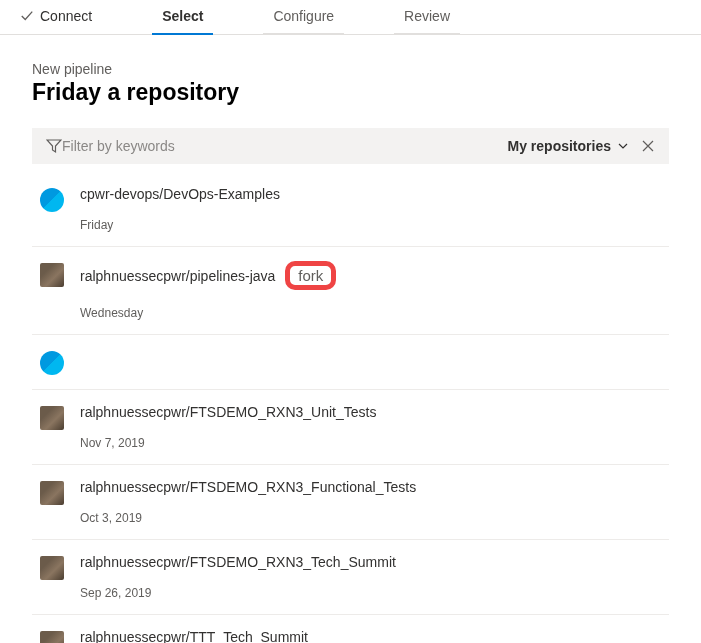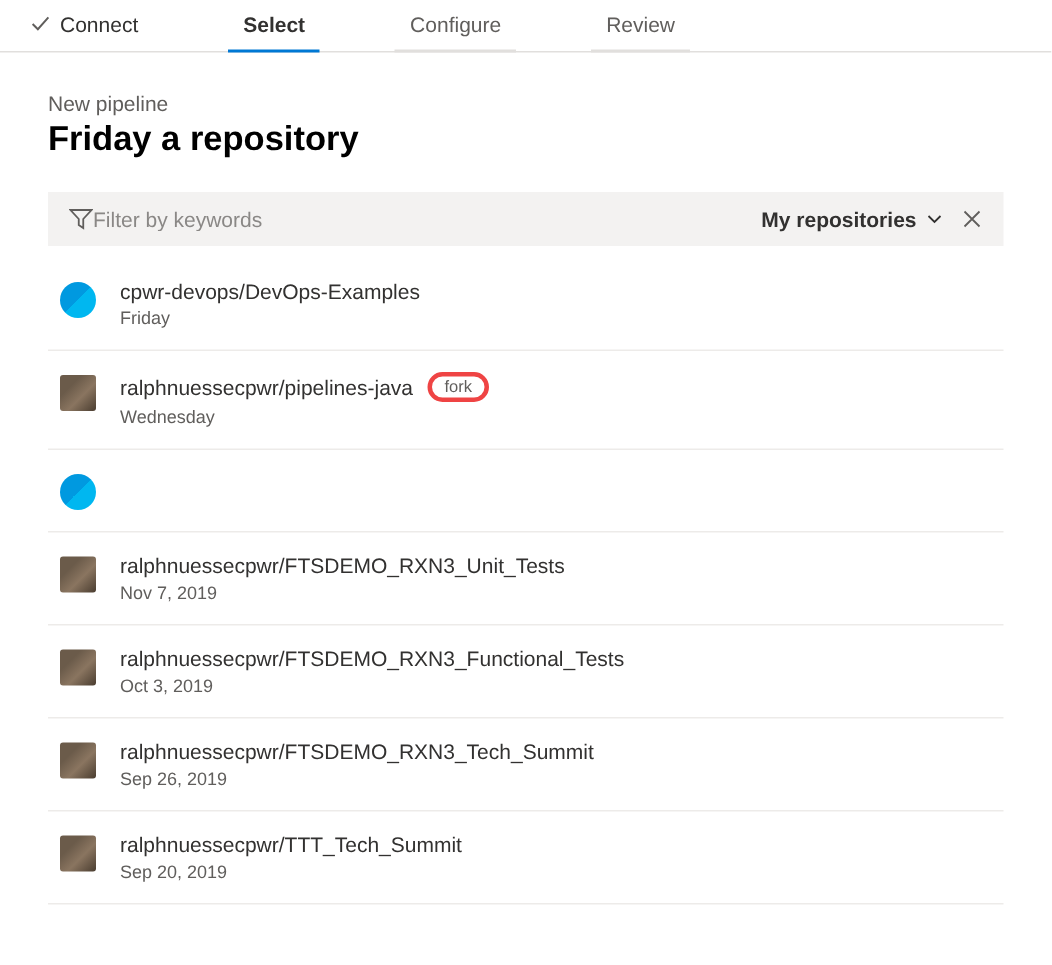--- a/index.html
+++ b/index.html
@@ -96,30 +96,30 @@
     }
     .repo-info { flex: 1; }
     .repo-name-row {
       display: flex;
       align-items: center;
       gap: 10px;
       font-size: 14px;
       color: #323130;
     }
     .repo-badge {
-      font-size: 11px;
+      font-size: 15px;
       color: #605e5c;
-      border: 3px solid #ef4444;
+      border: 5px solid #ef4444;
       border-radius: 10px;
       padding: 1px 8px;
     }
     .repo-date {
       font-size: 12px;
       color: #605e5c;
-      margin-top: 3px;
+      margin-top: 16px;
     }
     .icon-svg { width: 16px; height: 16px; }
   </style>
 </head>
 <body>
 
 <div class="wizard-tabs">
   <div class="wizard-tab completed">
     <svg class="checkmark" viewBox="0 0 16 16">
         <path d="M2 8 L6 12 L14 3" stroke="#605e5c" stroke-width="1.5" fill="none"></path>

